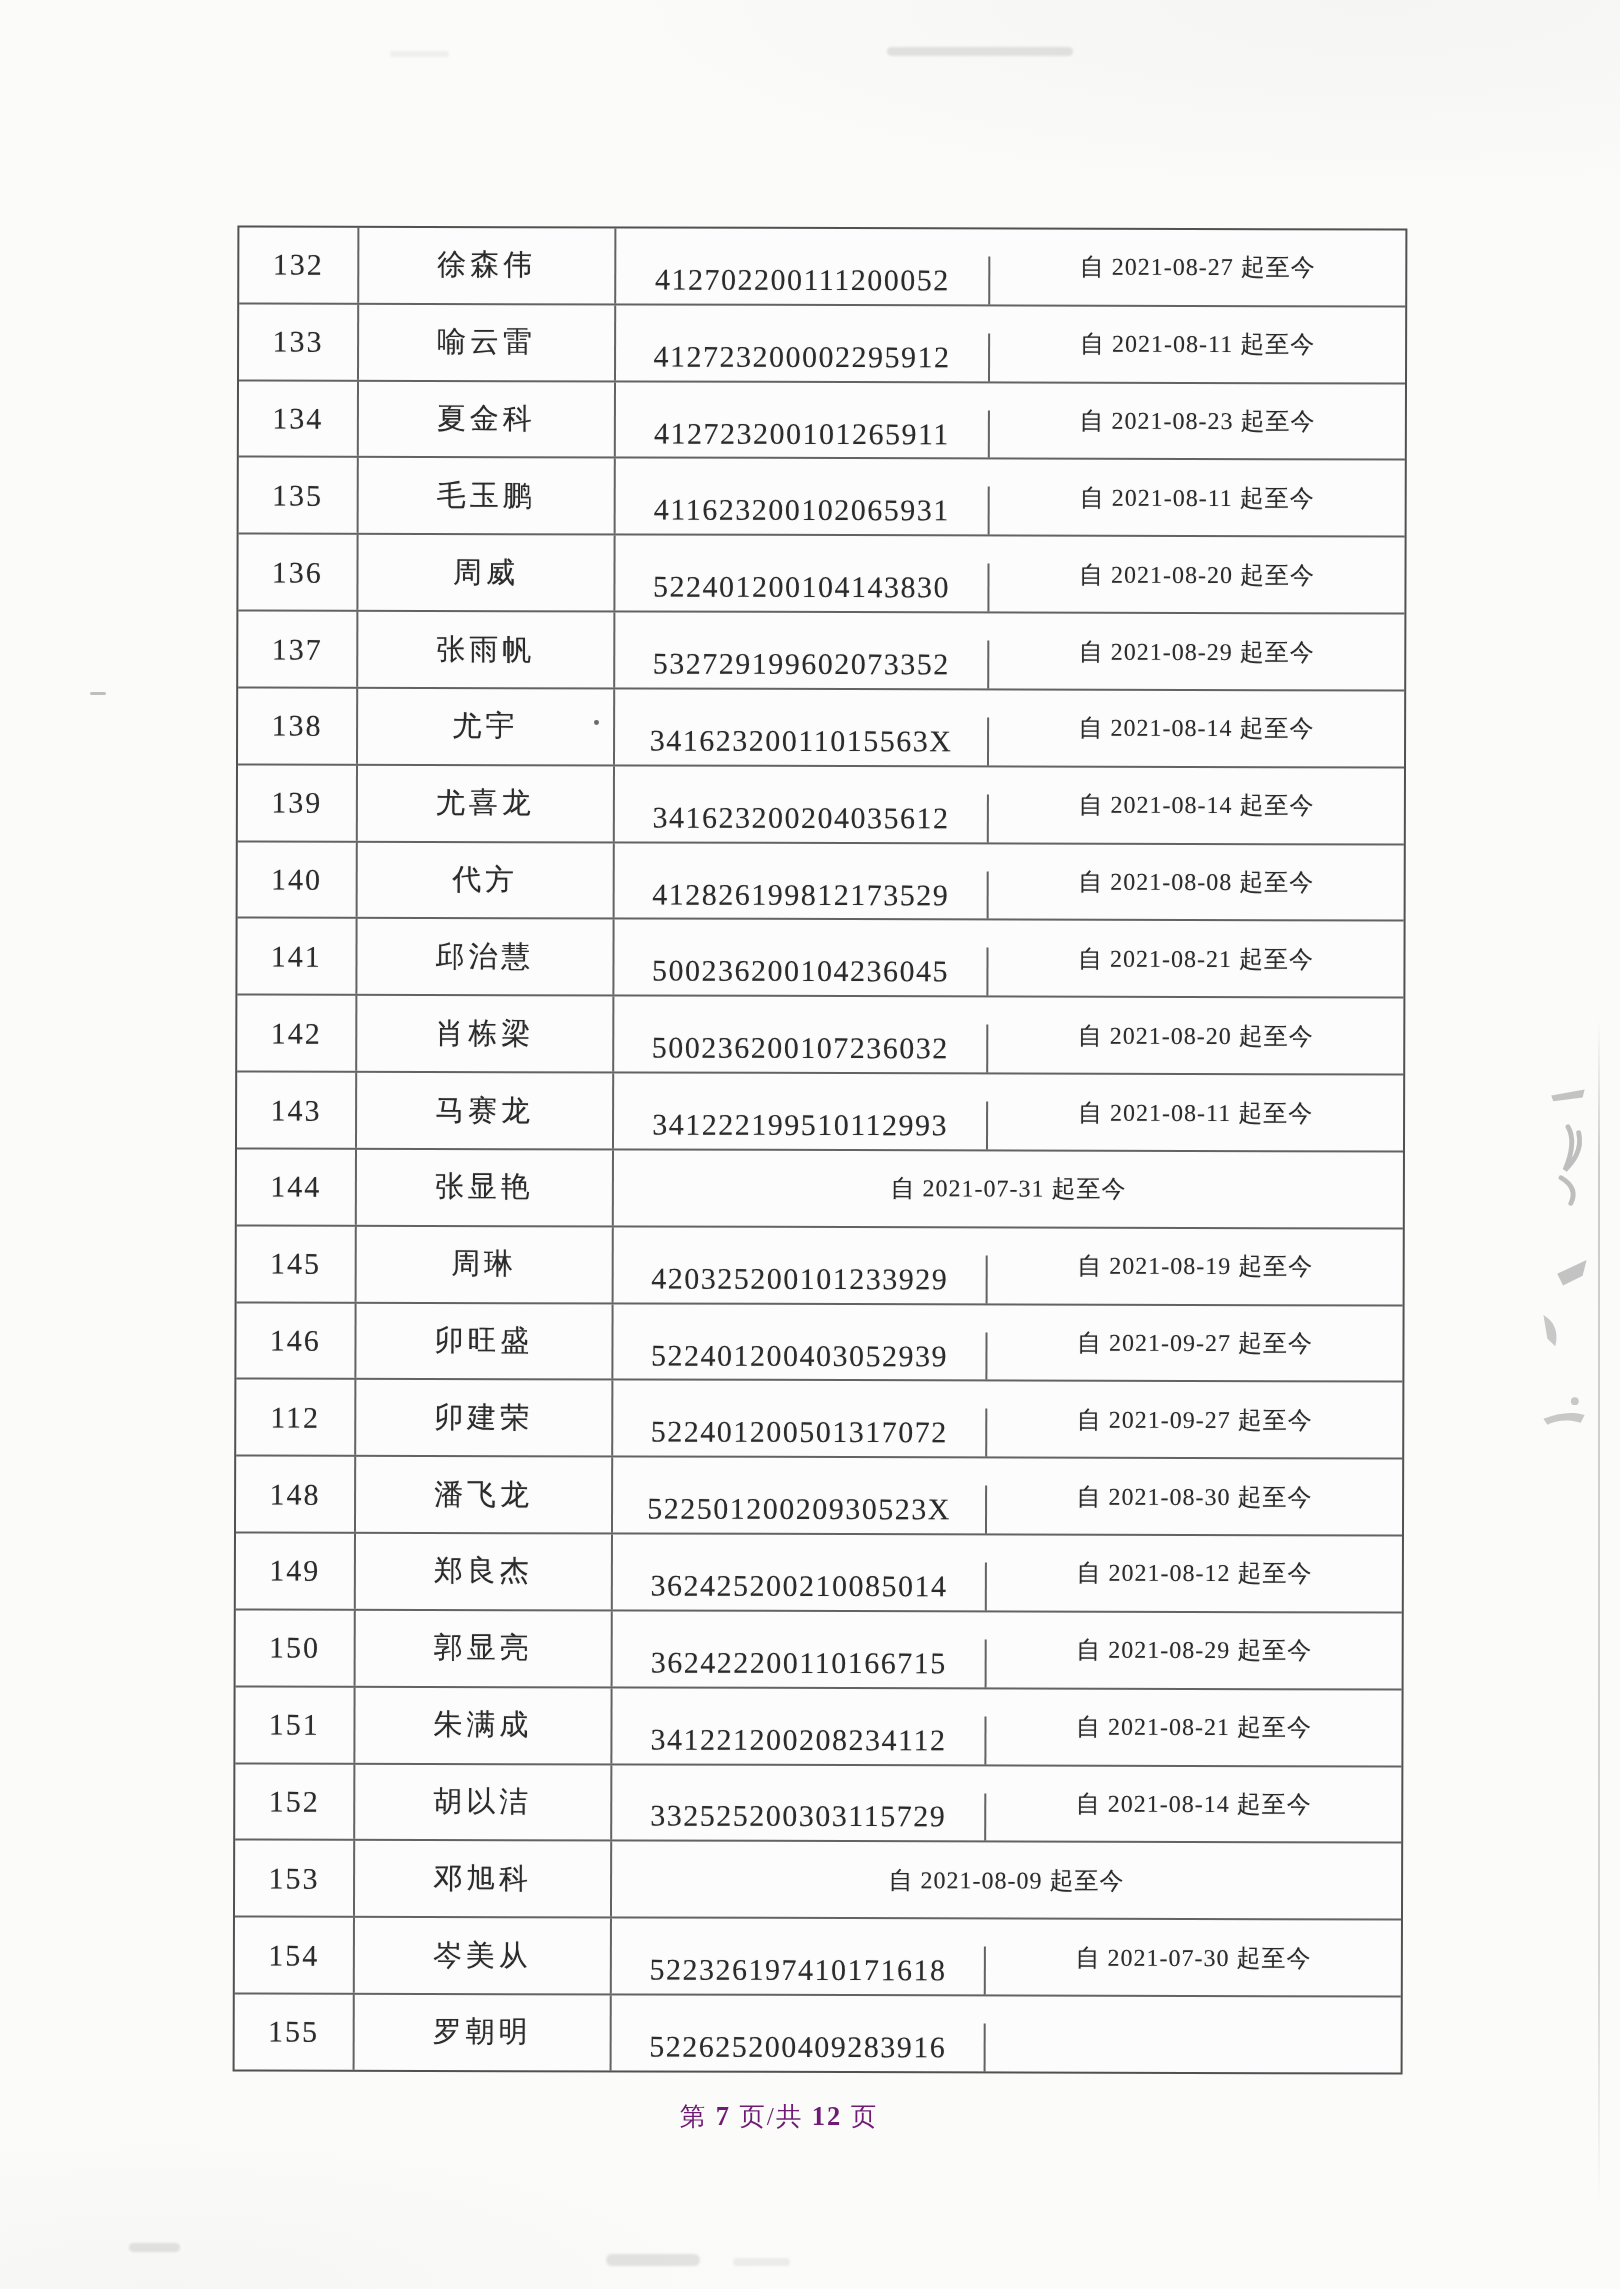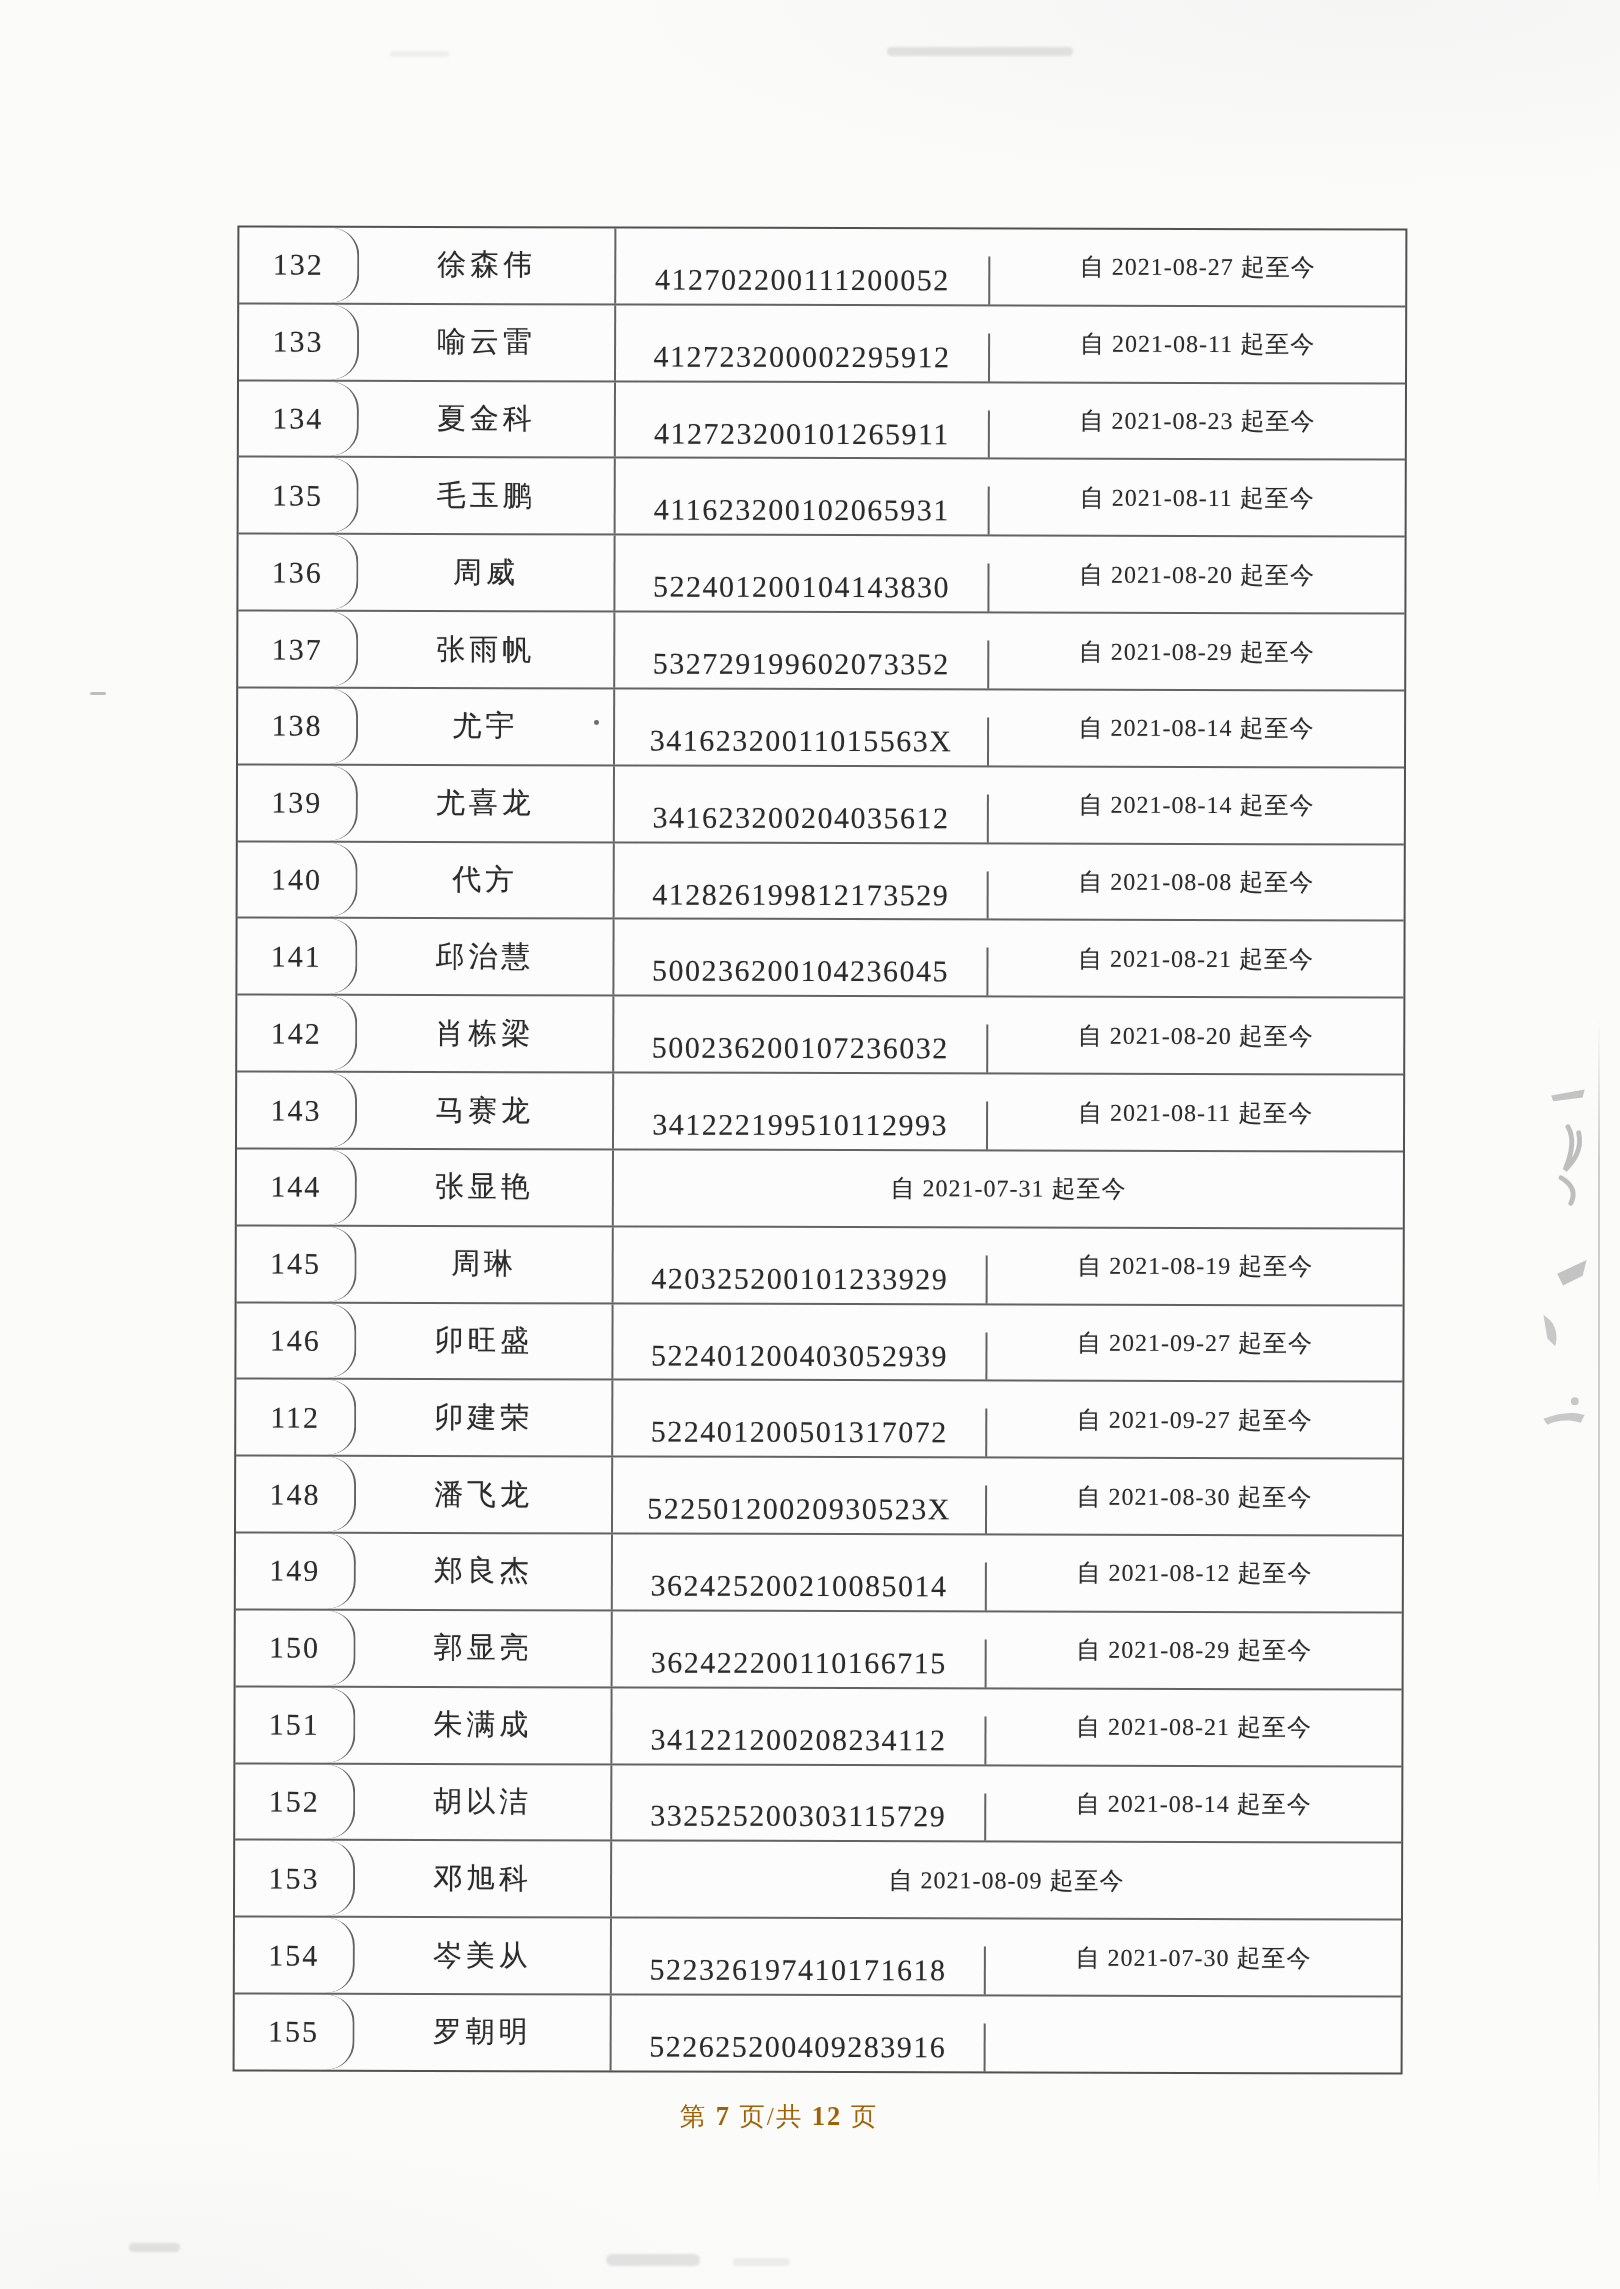--- a/index.html
+++ b/index.html
@@ -32,28 +32,28 @@
   .row{
     flex:1;display:flex;min-height:0;
     border-bottom:2px solid rgba(55,55,55,0.78);
   }
   .row:last-child{border-bottom:none;}
   .cell{
     display:flex;align-items:center;justify-content:center;
     white-space:nowrap;overflow:visible;
     text-shadow:0 0 1px rgba(40,40,40,0.35);
   }
-  .c-no{width:10.1%;border-right:2px solid rgba(55,55,55,0.78);font-size:30px;letter-spacing:2px;border-radius:28px;}
+  .c-no{width:10.1%;border-right:2px solid rgba(55,55,55,0.78);font-size:30px;letter-spacing:2px;}
   .c-name{width:21.9%;border-right:2px solid rgba(55,55,55,0.78);font-size:29px;letter-spacing:3.9px;text-align:right;}
   .c-id{width:31.9%;border-right:2px solid rgba(55,55,55,0.78);font-size:30px;letter-spacing:1.5px;margin-top:27px;}
   .c-period{flex:1;font-size:24px;letter-spacing:1px;font-family:Liberation Serif, serif;}
 
   .footer{
     position:absolute;left:0;top:2099px;width:1558px;
-    text-align:center;font-size:25.5px;letter-spacing:2px;color:#a16207;
+    text-align:center;font-size:25.5px;letter-spacing:2px;color:#701a75;
   }
   .footer .num{font-weight:bold;font-size:26.5px;}
 
   
   .artifact{position:absolute;pointer-events:none;}
   .edge-line{
     left:1598px;top:1019px;width:2px;height:1186px;
     background:linear-gradient(to bottom, rgba(170,170,170,0), rgba(165,165,165,0.55) 12%, rgba(165,165,165,0.45) 80%, rgba(170,170,170,0));
   }
   .smudge{background:rgba(160,160,160,0.28);border-radius:5.9px;filter:blur(1px);}

